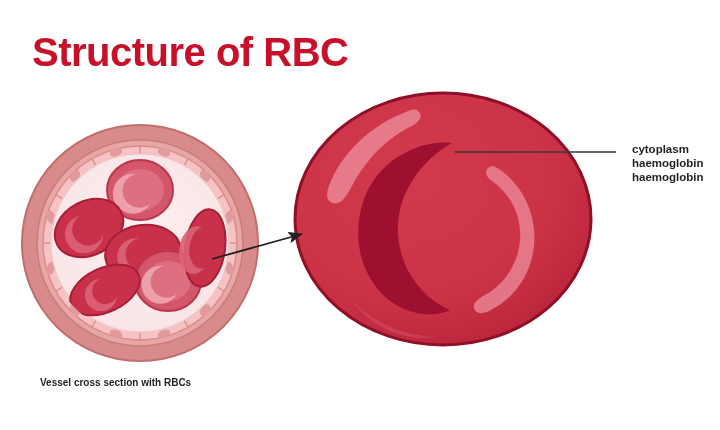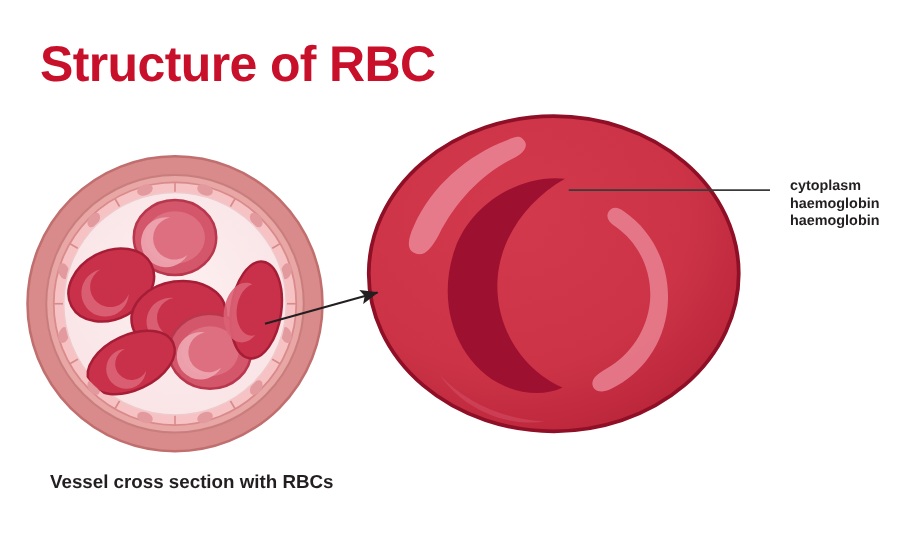--- a/index.html
+++ b/index.html
@@ -30,21 +30,21 @@
     letter-spacing: -0.5px;
     color: #C8102A;
     white-space: nowrap;
   }
   .caption-text {
     position: absolute;
     left: 40px;
     top: 377px;
     font-family: "Liberation Sans", sans-serif;
     font-weight: bold;
-    font-size: 15px;
+    font-size: 10px;
     color: #231f20;
     white-space: nowrap;
     text-align: right;
   }
   .callout-label {
     position: absolute;
     left: 620px;
     top: 142px;
     font-family: "Liberation Sans", sans-serif;
     font-weight: bold;

